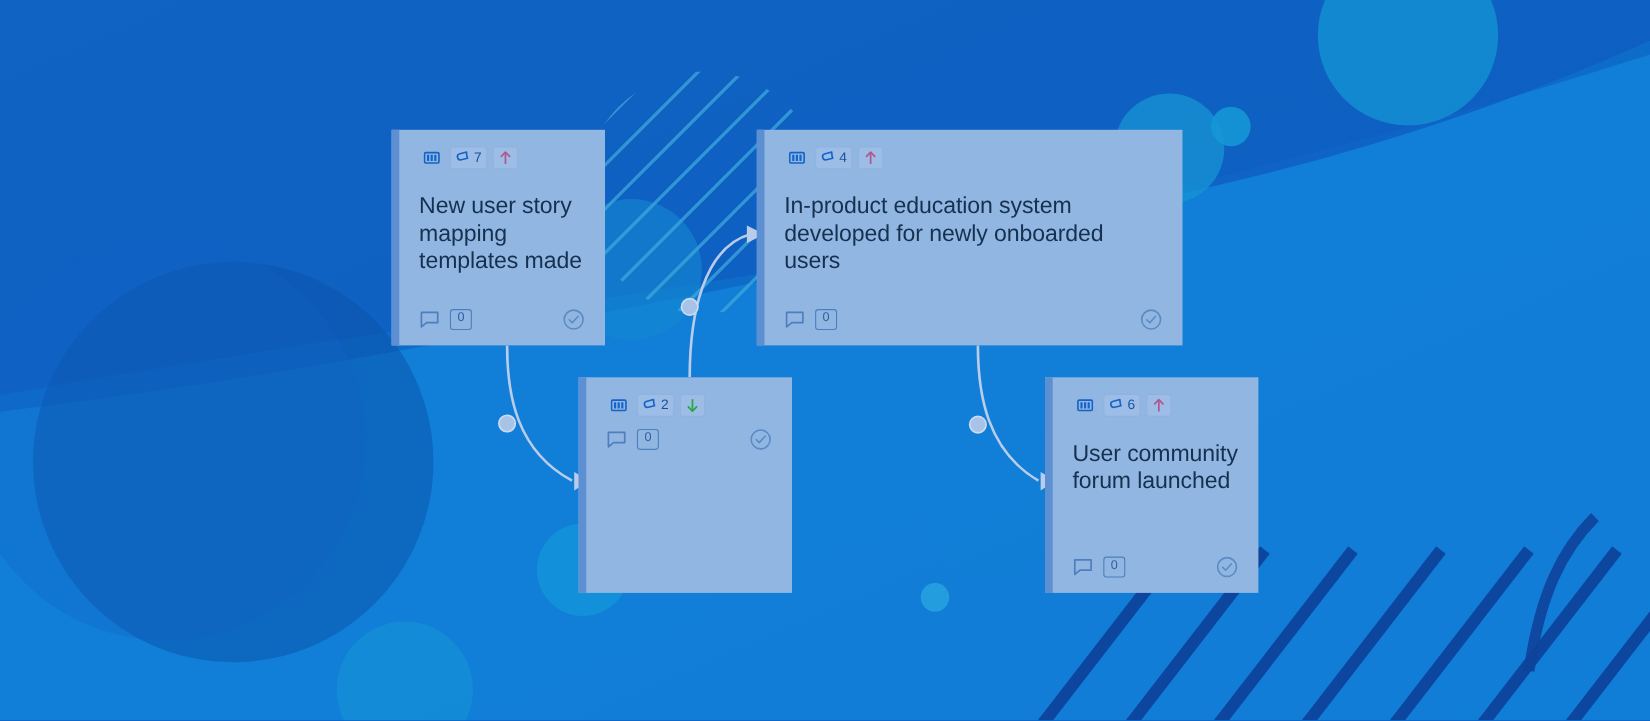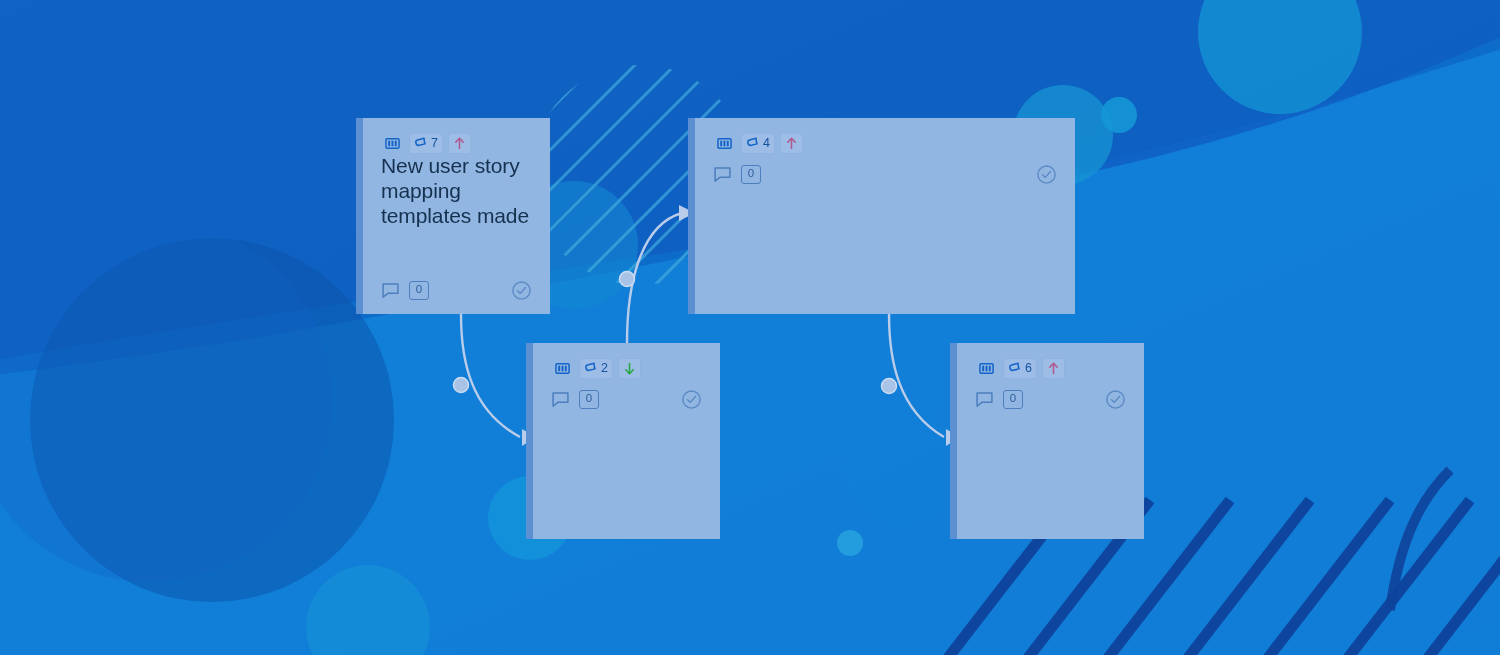--- a/index.html
+++ b/index.html
@@ -44,20 +44,21 @@
     background: #9dbde6;
   }
   .chip.plain { border-color: transparent; background: transparent; padding: 0 3px; }
   .chip .num {
     font-size: 12.5px;
     color: #14519e;
     font-weight: 400;
     line-height: 1;
   }
   .card-title {
+    margin-top: 22px;
     font-size: 21px;
     line-height: 1.18;
     color: #15314f;
     letter-spacing: -0.1px;
     font-weight: 400;
     flex: 1 1 auto;
   }
   .card-foot {
     display: flex;
     align-items: center;
@@ -228,20 +229,21 @@
         </svg>
         <span class="num">4</span>
       </span>
       <span class="chip">
         <svg class="ic" width="13" height="15" viewBox="0 0 14 16">
           <line x1="7" y1="14" x2="7" y2="3" stroke="#b0598f" stroke-width="1.7"></line>
           <path d="M3 6.6 L7 2.4 L11 6.6" fill="none" stroke="#b0598f" stroke-width="1.7" stroke-linecap="round" stroke-linejoin="round"></path>
         </svg>
       </span>
     </div>
+    <div class="card-title">In-product education system developed for newly onboarded users</div>
     <div class="card-foot">
       <svg class="ic" width="19" height="19" viewBox="0 0 20 20">
         <path d="M2.2 3.2 H17.8 V13 H7.2 L2.2 17 Z" fill="none" stroke="#4d7fbe" stroke-width="1.6" stroke-linejoin="round"></path>
       </svg>
       <span class="count-box">0</span>
       <span class="foot-spacer"></span>
       <svg class="ic" width="21" height="21" viewBox="0 0 22 22">
         <circle cx="11" cy="11" r="9" fill="none" stroke="#5b8ac4" stroke-width="1.5"></circle>
         <path d="M6.8 11.2 L9.7 14 L15.2 7.9" fill="none" stroke="#5b8ac4" stroke-width="1.5" stroke-linecap="round" stroke-linejoin="round"></path>
       </svg>
@@ -300,20 +302,21 @@
         </svg>
         <span class="num">6</span>
       </span>
       <span class="chip">
         <svg class="ic" width="13" height="15" viewBox="0 0 14 16">
           <line x1="7" y1="14" x2="7" y2="3" stroke="#b0598f" stroke-width="1.7"></line>
           <path d="M3 6.6 L7 2.4 L11 6.6" fill="none" stroke="#b0598f" stroke-width="1.7" stroke-linecap="round" stroke-linejoin="round"></path>
         </svg>
       </span>
     </div>
+    <div class="card-title">User community forum launched</div>
     <div class="card-foot">
       <svg class="ic" width="19" height="19" viewBox="0 0 20 20">
         <path d="M2.2 3.2 H17.8 V13 H7.2 L2.2 17 Z" fill="none" stroke="#4d7fbe" stroke-width="1.6" stroke-linejoin="round"></path>
       </svg>
       <span class="count-box">0</span>
       <span class="foot-spacer"></span>
       <svg class="ic" width="21" height="21" viewBox="0 0 22 22">
         <circle cx="11" cy="11" r="9" fill="none" stroke="#5b8ac4" stroke-width="1.5"></circle>
         <path d="M6.8 11.2 L9.7 14 L15.2 7.9" fill="none" stroke="#5b8ac4" stroke-width="1.5" stroke-linecap="round" stroke-linejoin="round"></path>
       </svg>

